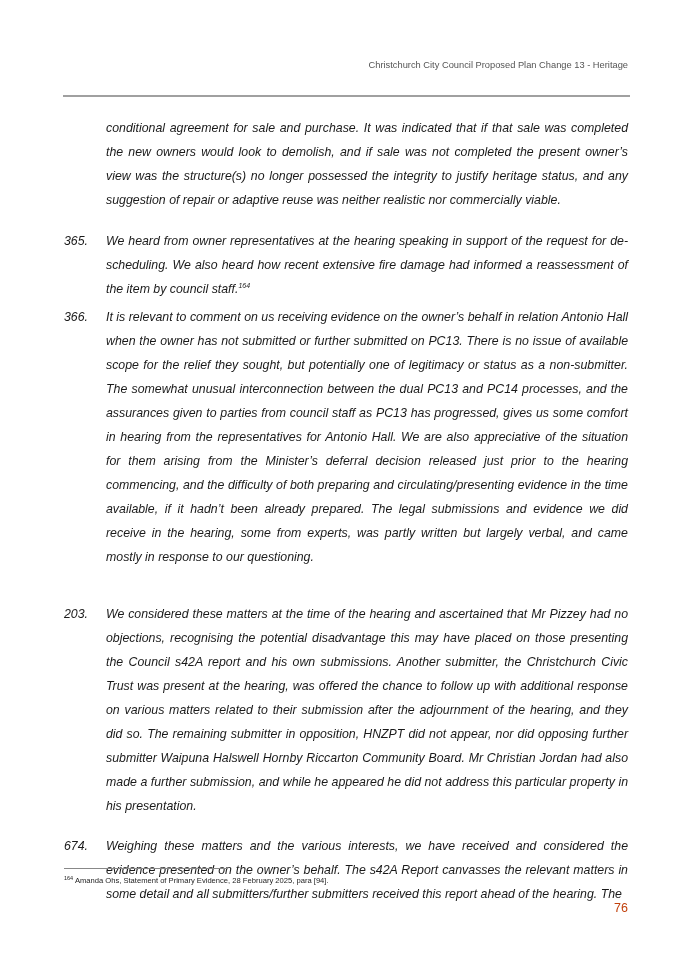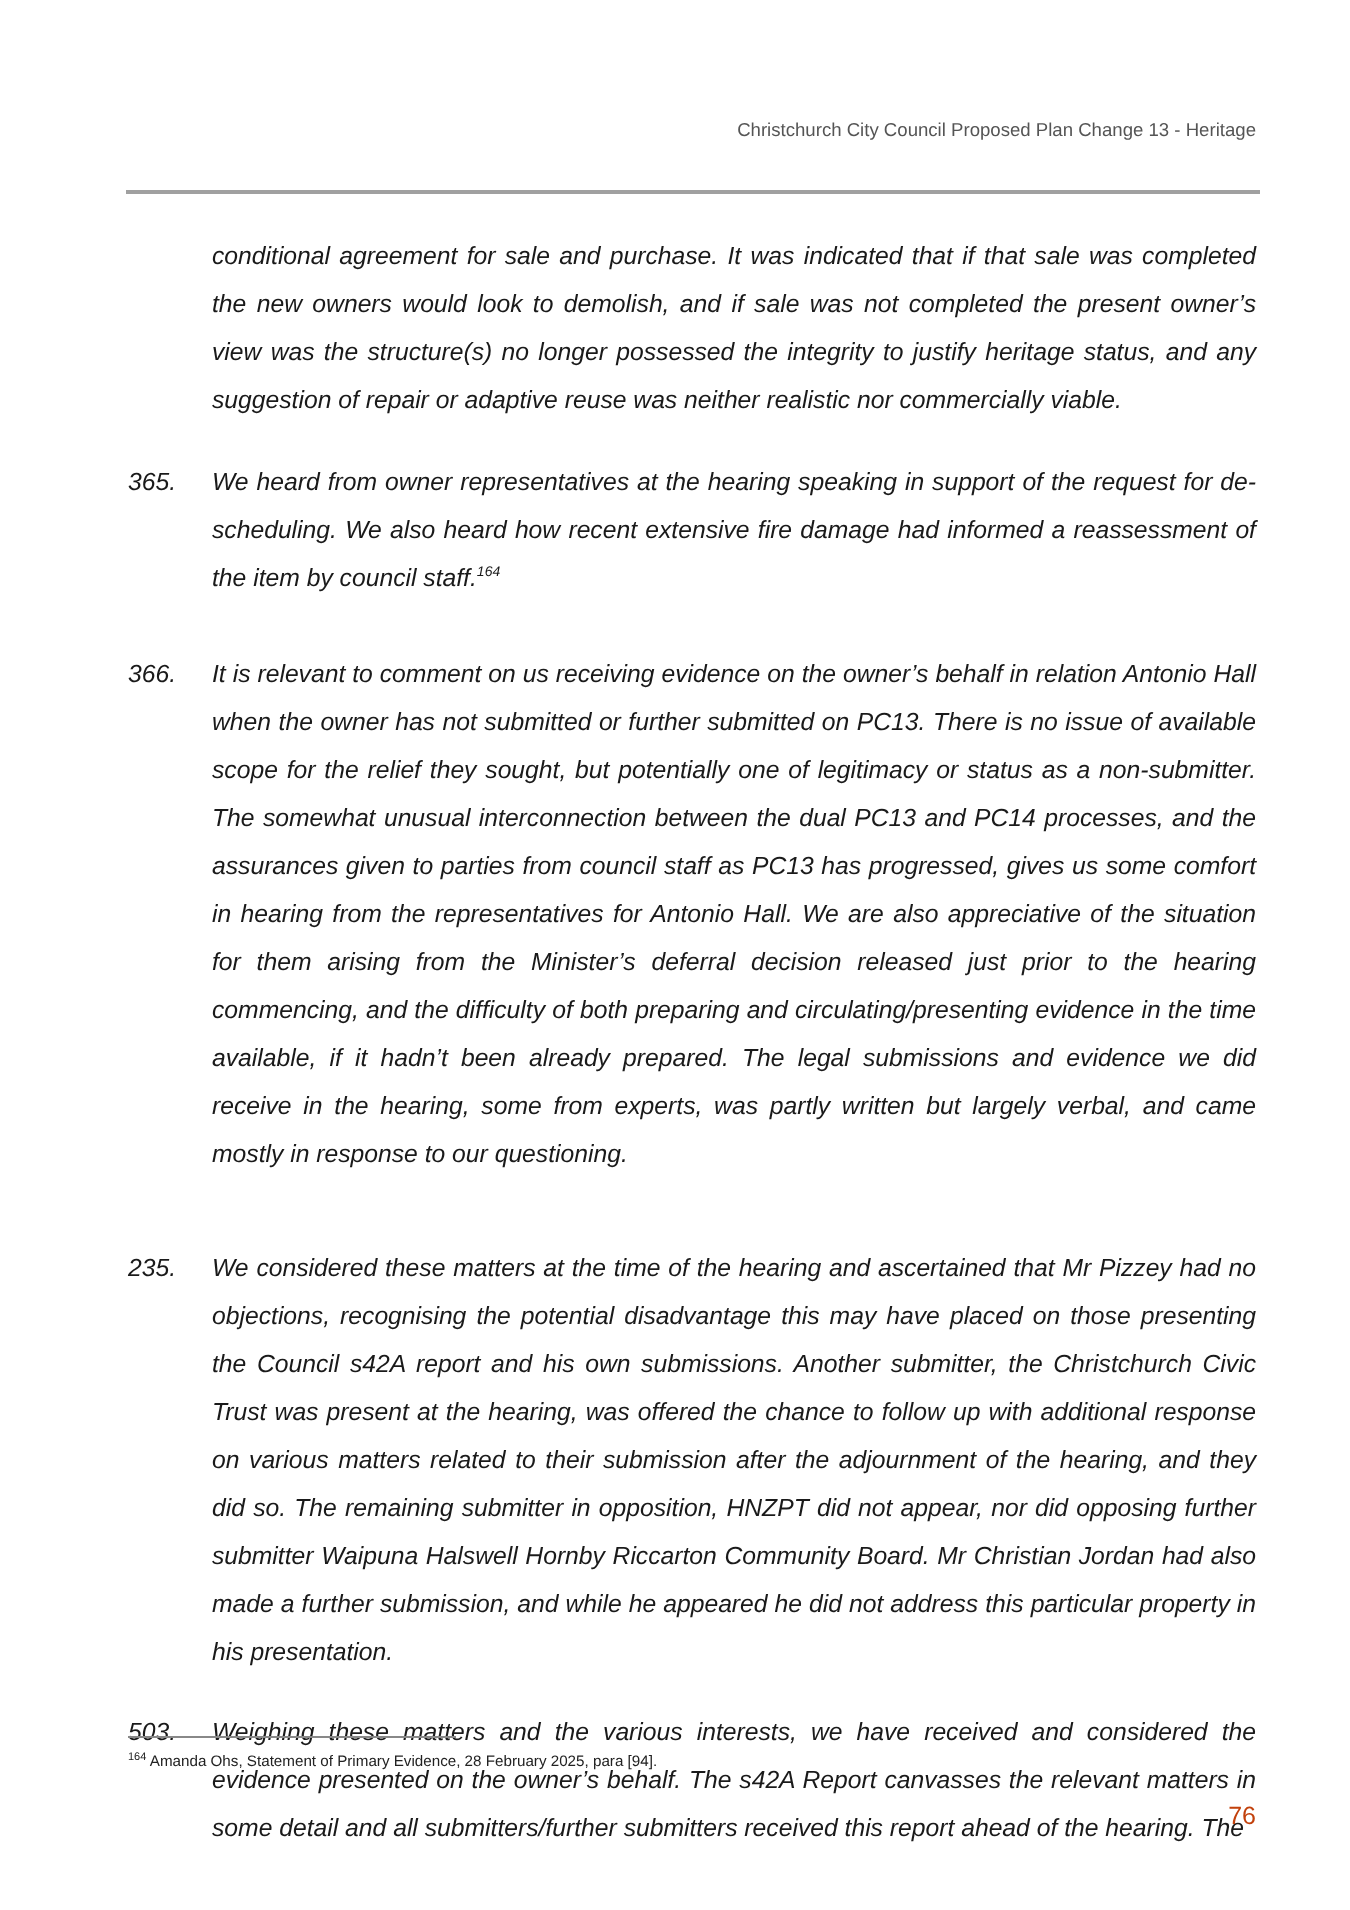--- a/index.html
+++ b/index.html
@@ -52,21 +52,21 @@
       margin: 0 0 16px 0;
     }
     .para .num {
       position: absolute;
       left: 0;
       top: 0;
     }
     .para.cont {
       margin-bottom: 17px;
     }
-    .para.p365 { margin-bottom: 24px; }
+    .para.p365 { margin-bottom: 4px; }
     .para.p366 { margin-bottom: 33px; }
     .para.p367 { margin-bottom: 16px; }
     sup {
       font-size: 7px;
       line-height: 0;
       vertical-align: 5px;
     }
     .fn-rule {
       position: absolute;
       left: 64px;
@@ -112,26 +112,26 @@
     <span class="num">365.</span>
     <span>We heard from owner representatives at the hearing speaking in support of the request for de-scheduling.  We also heard how recent extensive fire damage had informed a reassessment of the item by council staff.</span><sup>164</sup>
   </p>
 
   <p class="para p366">
     <span class="num">366.</span>
     <span>It is relevant to comment on us receiving evidence on the owner’s behalf in relation Antonio Hall when the owner has not submitted or further submitted on PC13.  There is no issue of available scope for the relief they sought, but potentially one of legitimacy or status as a non-submitter. The somewhat unusual interconnection between the dual PC13 and PC14 processes, and the assurances given to parties from council staff as PC13 has progressed, gives us some comfort in hearing from the representatives for Antonio Hall.  We are also appreciative of the situation for them arising from the Minister’s deferral decision released just prior to the hearing commencing, and the difficulty of both preparing and circulating/presenting evidence in the time available, if it hadn’t been already prepared. The legal submissions and evidence we did receive in the hearing, some from experts, was partly written but largely verbal, and came mostly in response to our questioning.</span>
   </p>
 
   <p class="para p367">
-    <span class="num">235.</span>
+    <span class="num">203.</span>
     <span>We considered these matters at the time of the hearing and ascertained that Mr Pizzey had no objections, recognising the potential disadvantage this may have placed on those presenting the Council s42A report and his own submissions.  Another submitter, the Christchurch Civic Trust was present at the hearing, was offered the chance to follow up with additional response on various matters related to their submission after the adjournment of the hearing, and they did so.  The remaining submitter in opposition, HNZPT did not appear, nor did opposing further submitter Waipuna Halswell Hornby Riccarton Community Board.  Mr Christian Jordan had also made a further submission, and while he appeared he did not address this particular property in his presentation.</span>
   </p>
 
   <p class="para p368">
-    <span class="num">503.</span>
+    <span class="num">674.</span>
     <span>Weighing these matters and the various interests, we have received and considered the evidence presented on the owner’s behalf.  The s42A Report canvasses the relevant matters in some detail and all submitters/further submitters received this report ahead of the hearing.  The</span>
   </p>
 </div>
 
 <div class="fn-rule"></div>
 <div class="footnote"><sup>164</sup><span> Amanda Ohs, Statement of Primary Evidence, 28 February 2025, para [94].</span></div>
 
 <div class="page-num">76</div>
 
 </body></html>

